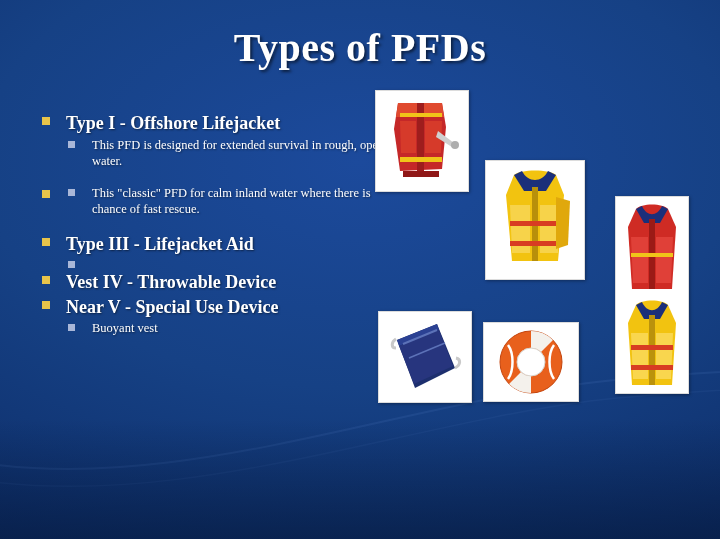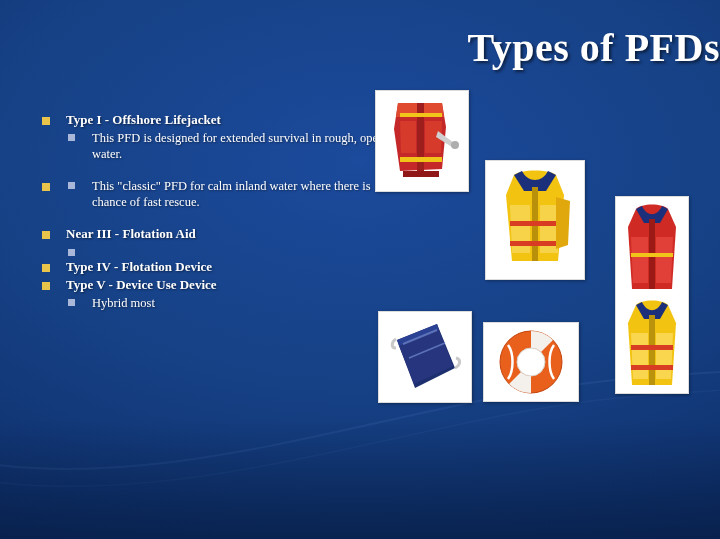--- a/index.html
+++ b/index.html
@@ -38,40 +38,40 @@
     width: 820px;
     height: 150px;
     pointer-events: none;
     opacity: 0.35;
   }
   .title {
     position: absolute;
     top: 24px;
     left: 0;
     width: 720px;
-    text-align: right;
+    text-align: center;
     color: #ffffff;
     font-size: 40px;
     font-weight: bold;
     letter-spacing: 0.5px;
     text-shadow: 2px 2px 3px rgba(0,0,0,0.55);
     font-family: "Liberation Serif", serif;
   }
   .content {
     position: absolute;
     top: 112px;
     left: 36px;
     width: 350px;
     color: #ffffff;
   }
   .l1 {
     position: relative;
     padding-left: 30px;
     margin-bottom: 2px;
-    font-size: 13px;
+    font-size: 18px;
     font-weight: bold;
     line-height: 1.25;
     color: #ffffff;
     text-shadow: 1px 1px 2px rgba(0,0,0,0.5);
   }
   .l1 .bullet {
     position: absolute;
     left: 6px;
     top: 5px;
     width: 8px;
@@ -133,38 +133,38 @@
     <div class="l1">
       <span class="bullet"></span>
     </div>
     <div class="l2">
       <span class="bullet"></span>
       <span>This "classic" PFD for calm inland water where there is chance of fast rescue.</span>
     </div>
 
     <div class="l1">
       <span class="bullet"></span>
-      <span>Near III - Flotation Aid</span>
-    </div>
-    <div class="l2">
-      <span class="bullet"></span>
-    </div>
-
-    <div class="l1">
-      <span class="bullet"></span>
-      <span>Type IV - Flotation Device</span>
-    </div>
-
-    <div class="l1">
-      <span class="bullet"></span>
-      <span>Type V - Device Use Device</span>
-    </div>
-    <div class="l2">
-      <span class="bullet"></span>
-      <span>Hybrid most</span>
+      <span>Type III - Lifejacket Aid</span>
+    </div>
+    <div class="l2">
+      <span class="bullet"></span>
+    </div>
+
+    <div class="l1">
+      <span class="bullet"></span>
+      <span>Vest IV - Throwable Device</span>
+    </div>
+
+    <div class="l1">
+      <span class="bullet"></span>
+      <span>Near V - Special Use Device</span>
+    </div>
+    <div class="l2">
+      <span class="bullet"></span>
+      <span>Buoyant vest</span>
     </div>
 
   </div>
 
   <div class="photo" style="left:375px; top:90px; width:92px; height:100px;">
     <svg width="92" height="100" viewBox="0 0 92 100">
       <rect x="0" y="0" width="92" height="100" fill="#ffffff"></rect>
       <g>
         <path d="M22,12 L66,12 L70,36 L66,78 L24,80 L18,38 Z" fill="#c52828"></path>
         <path d="M22,12 L66,12 L68,26 L20,26 Z" fill="#e04a2f"></path>

